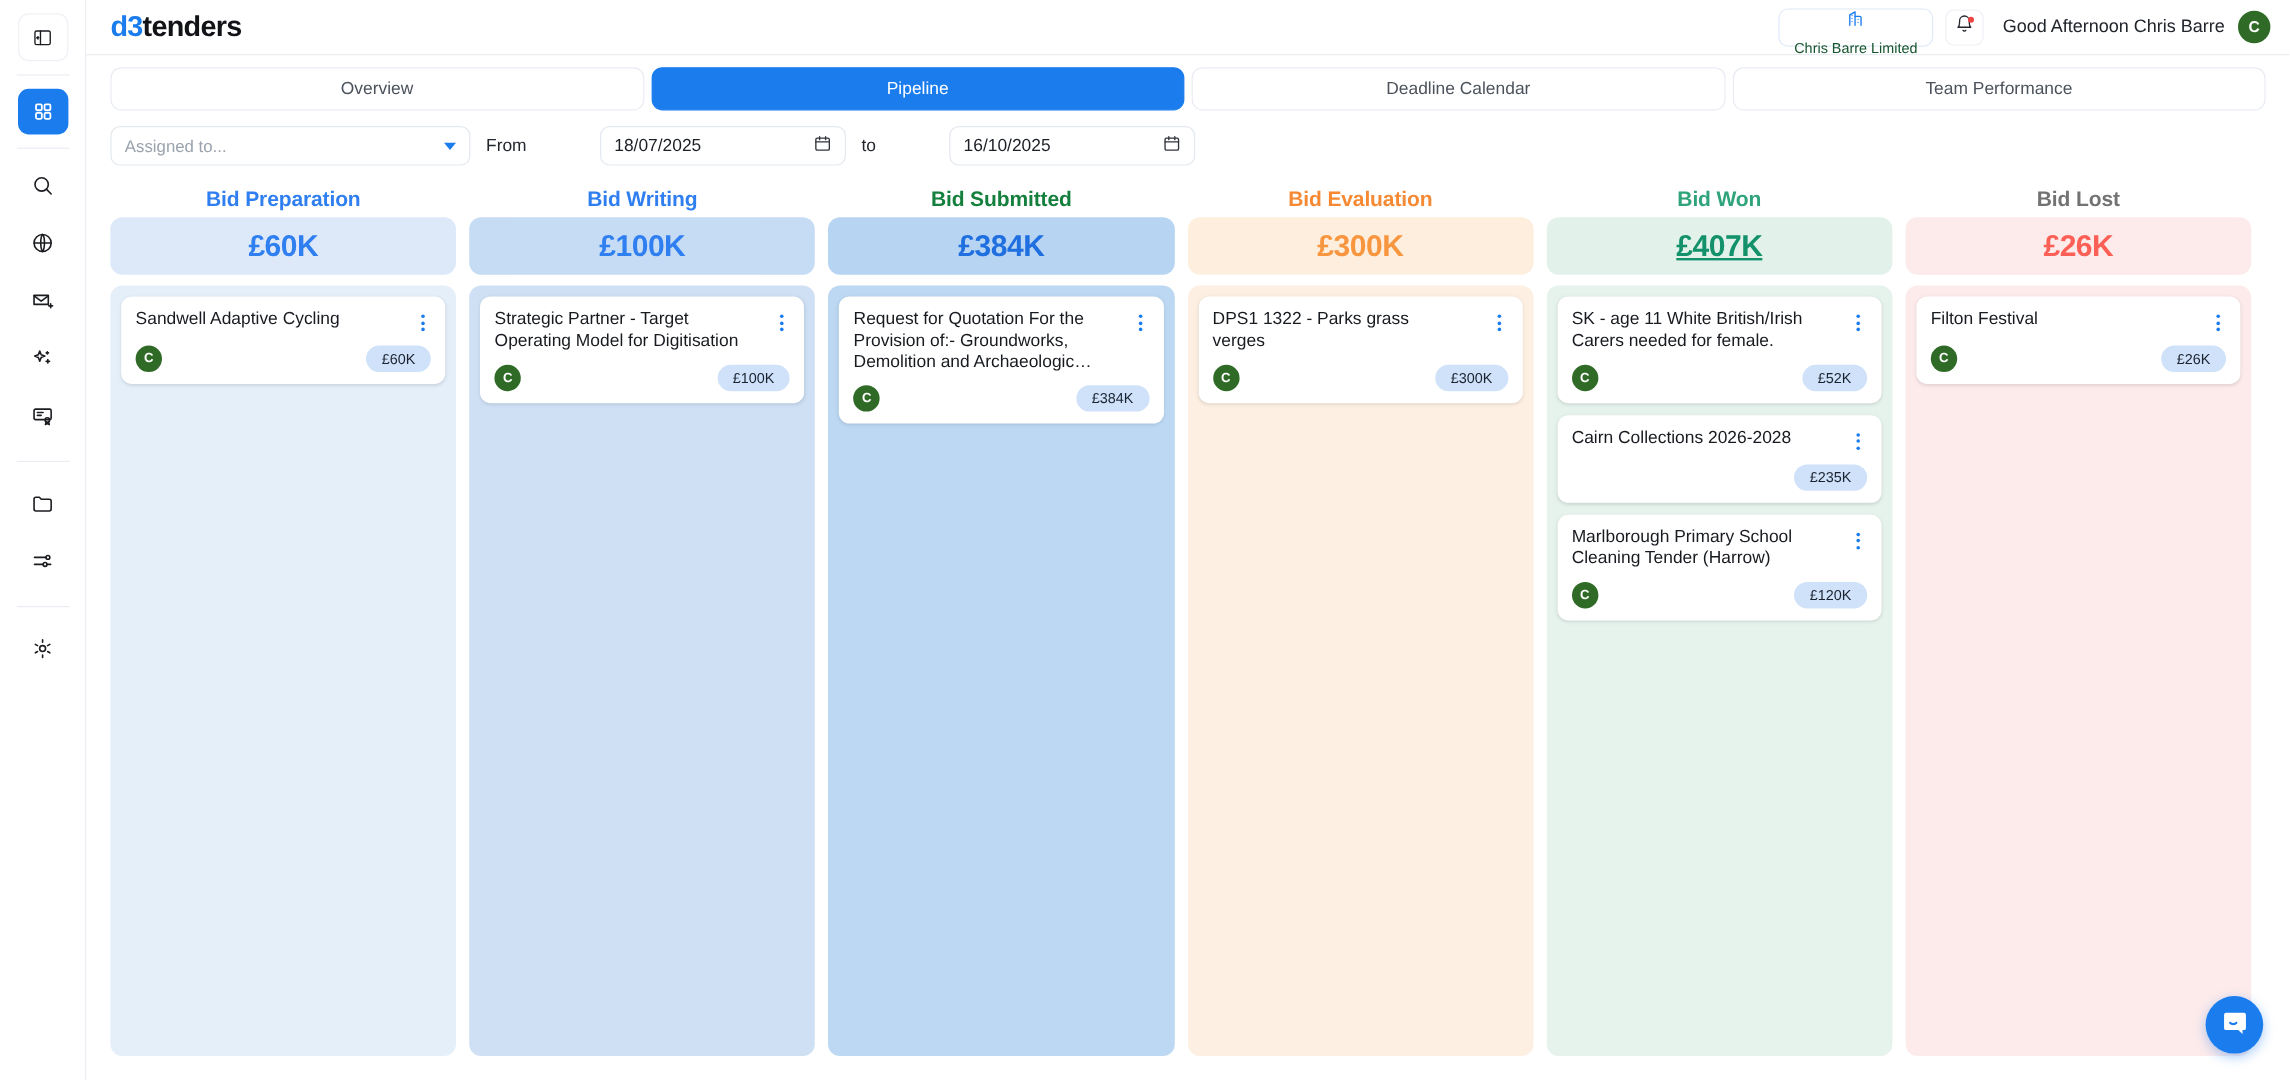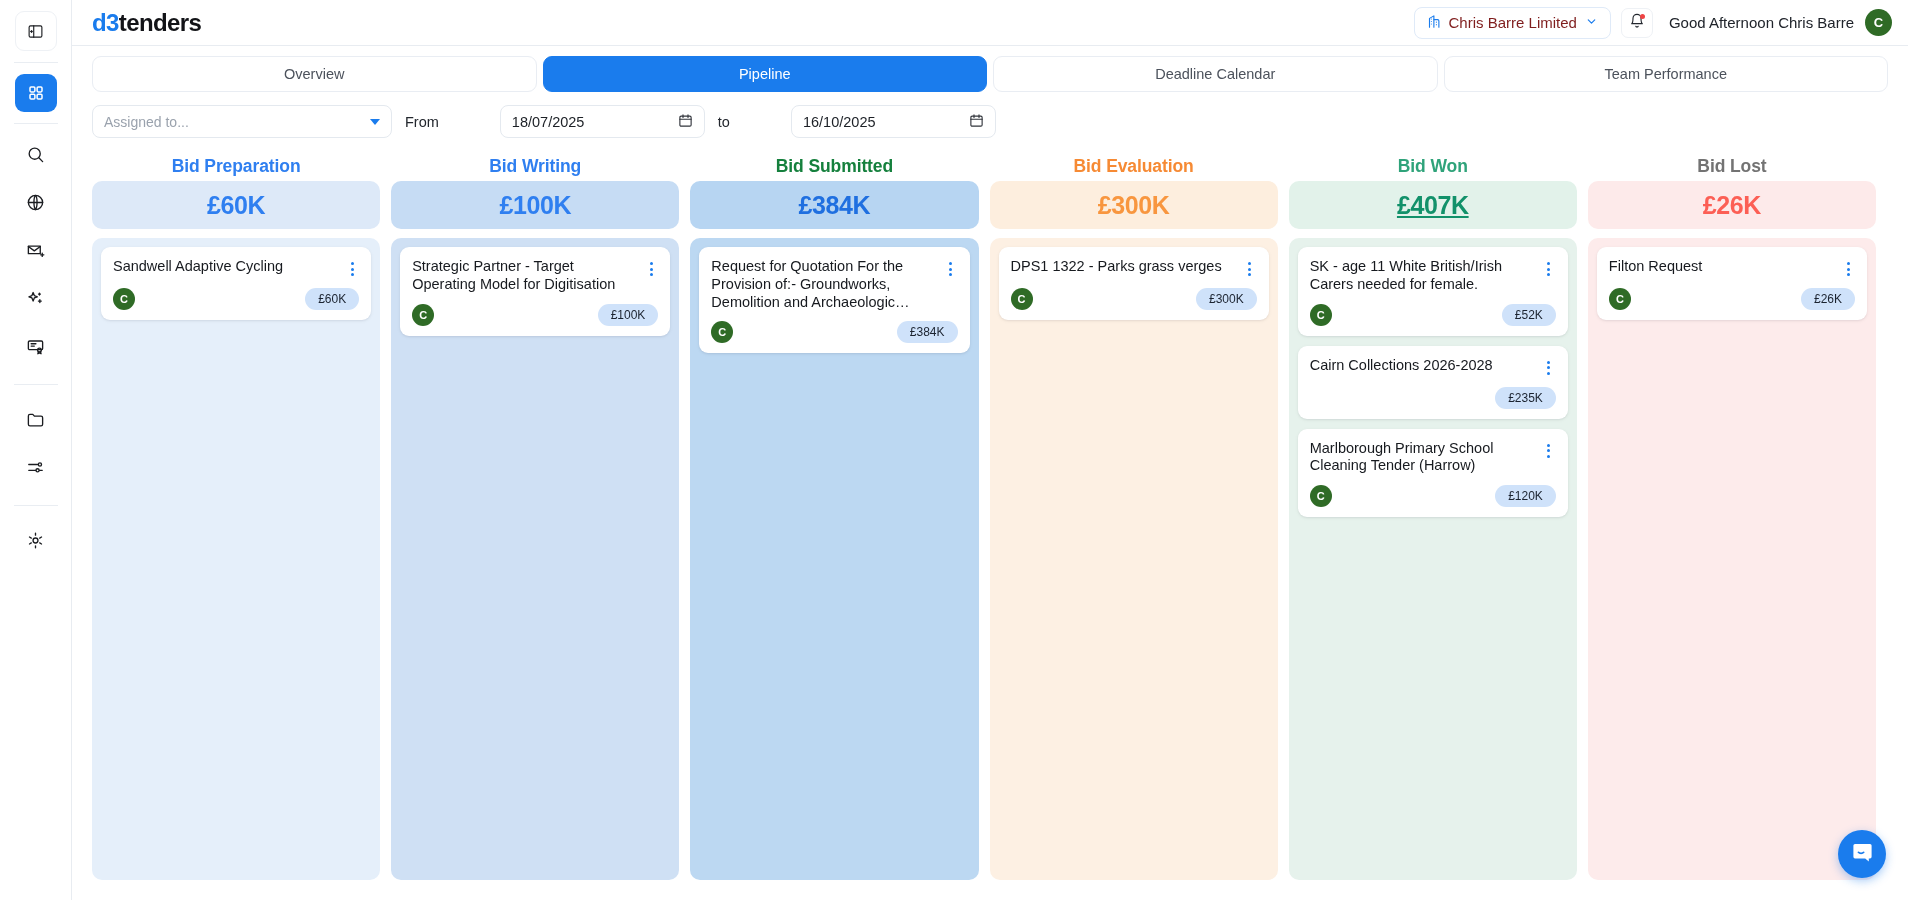--- a/index.html
+++ b/index.html
@@ -51,22 +51,22 @@
   }
   #logo { font-size: 24px; font-weight: 800; letter-spacing: -0.6px; line-height:1; }
   #logo .blue { color: #1a7ced; }
   #logo .blk { color: #121317; }
   .spacer { flex: 1 1 auto; }
 
   #company-pill {
     display: flex; align-items: center; gap: 7px;
     height: 32px; padding: 0 12px;
     border: 1px solid #dfeaf8; border-radius: 8px;
-    background: #fff; color: #7f1d1d;
-    font-size: 15px; cursor: pointer; white-space: nowrap;
+    background: #fff; color: #14532d;
+    font-size: 12px; cursor: pointer; white-space: nowrap; flex-direction: column;
   }
   #company-pill .bldg { flex:0 0 auto; }
   #company-pill .chev { margin-left: 1px; }
 
   #bell-btn {
     width: 32px; height: 30px; margin-left: 10px;
     border: 1px solid #eef1f5; border-radius: 7px;
     background: #fff; position: relative; cursor: pointer;
     display: flex; align-items: center; justify-content: center;
   }
@@ -158,21 +158,21 @@
     overflow: hidden;
   }
 
   
   .card {
     background: #ffffff; border-radius: 9px;
     box-shadow: 0 1px 2px rgba(16,24,40,.06), 0 1px 4px rgba(16,24,40,.05);
     padding: 11px 12px 10px 12px;
     cursor: pointer; flex: 0 0 auto;
   }
-  .card-head { display: flex; align-items: flex-start; gap: 6px; }
+  .card-head { display: flex; align-items: flex-start; gap: 22px; }
   .card-title {
     flex: 1 1 auto; min-width: 0;
     font-size: 14.5px; line-height: 1.23; color: #171a1f;
     white-space: pre-line;
   }
   .kebab {
     flex: 0 0 auto; width: 14px; height: 18px;
     display: flex; flex-direction: column; align-items: center;
     justify-content: center; gap: 2.5px; cursor: pointer;
     margin-top: 2px;
@@ -519,21 +519,21 @@
               </div>
             </div>
           </div>
         </div>
         <div class="col">
           <div class="col-title" style="color: #737373;">Bid Lost</div>
           <div class="col-total" style="background: rgb(253, 234, 234); color: rgb(252, 95, 85);">£26K</div>
           <div class="col-body" style="background: rgb(253, 235, 235);">
             <div class="card">
               <div class="card-head">
-                <div class="card-title">Filton Request</div>
+                <div class="card-title">Filton Festival</div>
                 <div class="kebab">
                   <i></i>
                   <i></i>
                   <i></i>
                 </div>
               </div>
               <div class="card-foot">
                 <div class="av">C</div>
                 <div class="amt">£26K</div>
               </div>

